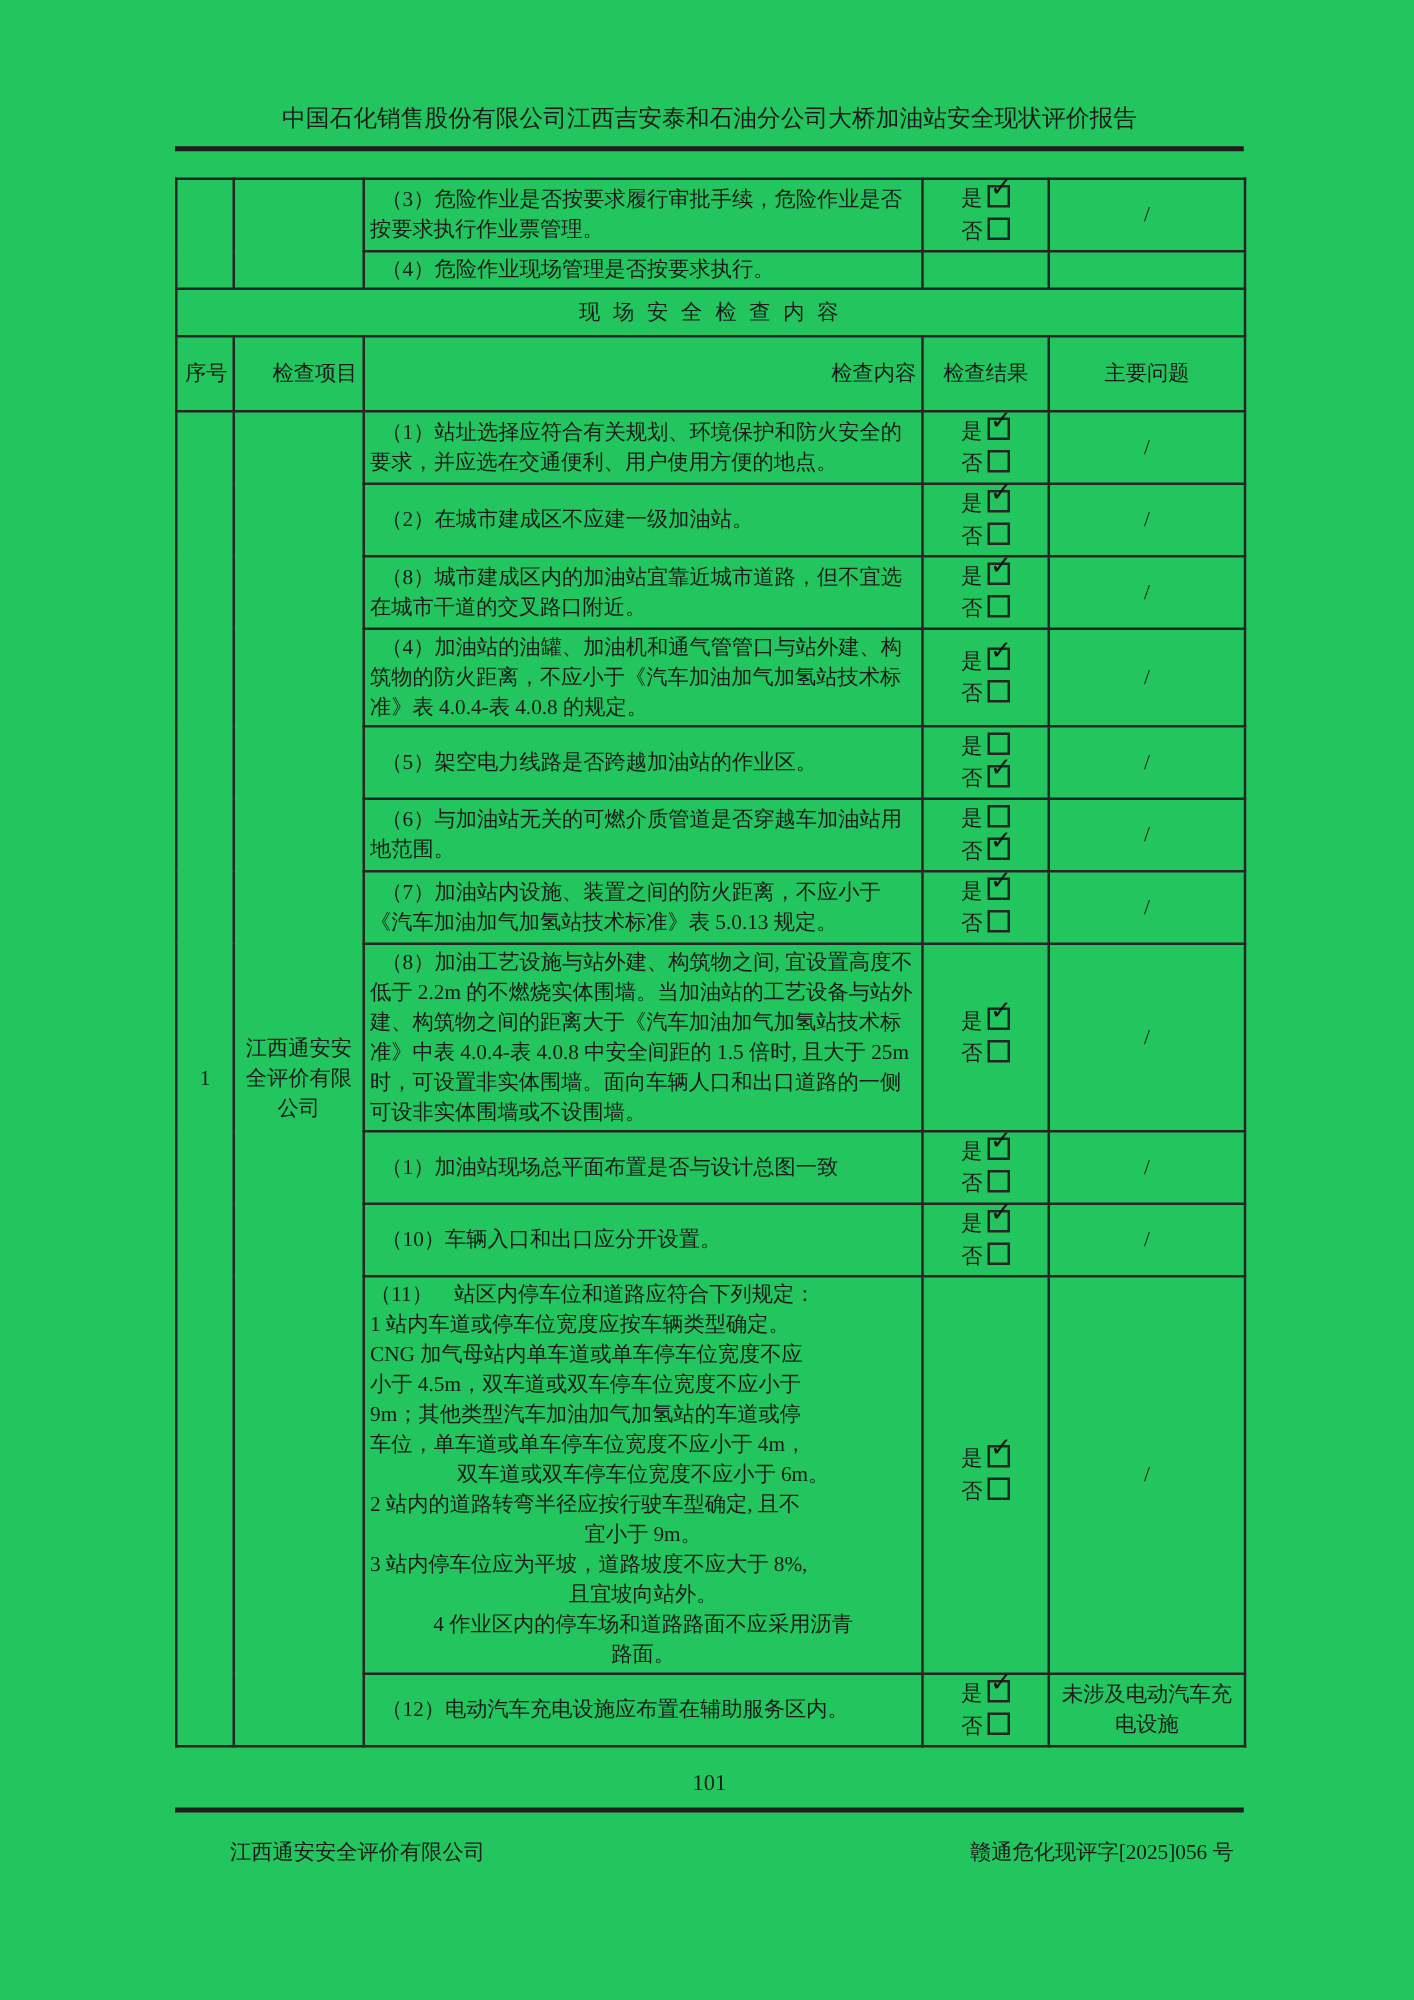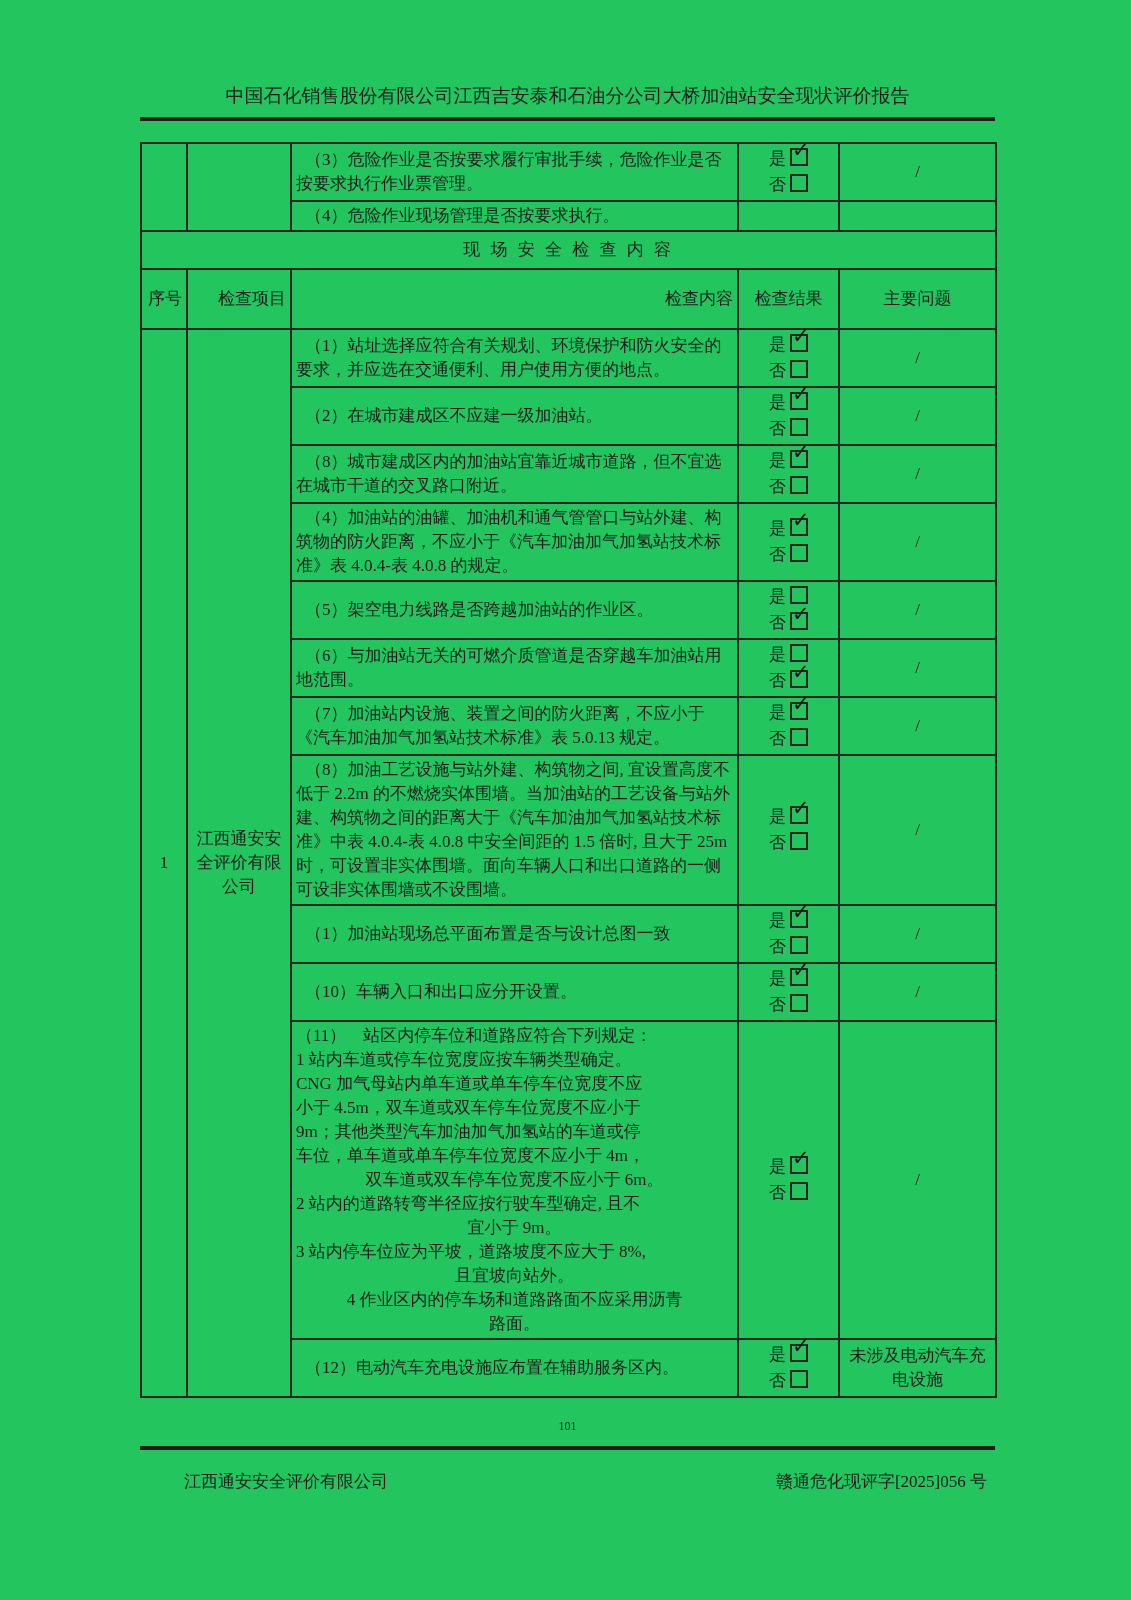--- a/index.html
+++ b/index.html
@@ -59,21 +59,21 @@
     vertical-align:-2px;
     position:relative;
   }
   .cb .tick {
     position:absolute; left:0px; top:-10px;
     font-size:21px; font-weight:bold;
     font-family:"DejaVu Sans","Liberation Sans",sans-serif;
     color:#141414; line-height:21px;
   }
 
-  .page-number { text-align:center; margin-top:16px; font-size:12px; line-height:24px; }
+  .page-number { text-align:center; margin-top:16px; font-size:18px; line-height:24px; }
   .footer-rule { height:4px; background:#1e1e1e; margin-top:8px; }
   .doc-footer {
     display:flex; justify-content:space-between;
     margin-top:20px; font-size:17px; line-height:24px;
     padding:0 8px 0 44px;
   }
 </style>
 </head>
 <body>
 

